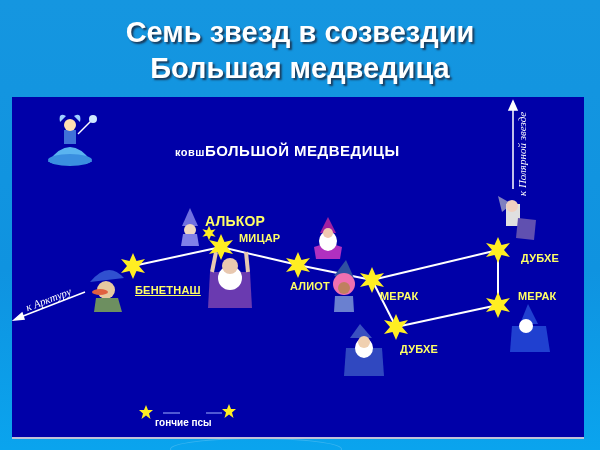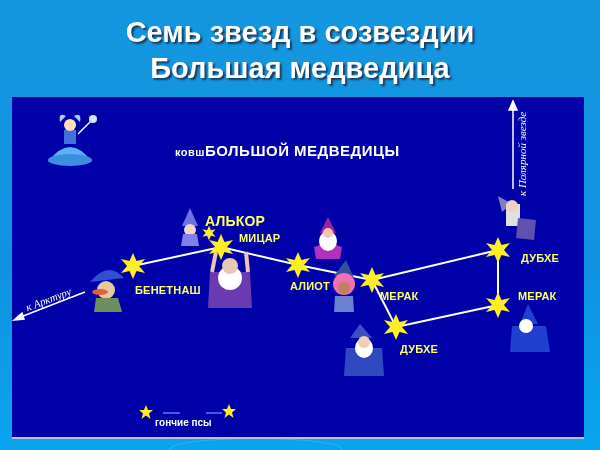--- a/index.html
+++ b/index.html
@@ -185,21 +185,21 @@
   <line x1="206" y1="413" x2="222" y2="413" stroke="#9fb0ff" stroke-width="1"></line>
 </svg>
 
 <div class="heading">
   <span class="small">ковш</span><span>БОЛЬШОЙ МЕДВЕДИЦЫ</span>
 </div>
 
 <div class="dir" style="left:470px; top:140px; transform: rotate(-90deg); transform-origin: left top; left:516px; top:196px;">к Полярной звезде</div>
 <div class="dir" style="left:24px; top:302px; transform: rotate(-21deg); transform-origin: left top;">к Арктуру</div>
 
-<div class="lbl" style="left:135px; top:284px;">БЕНЕТНАШ</div>
+<div class="lbl" style="left:135px; top:284px;text-decoration:underline;">БЕНЕТНАШ</div>
 <div class="lbl small" style="left:205px; top:213px;">АЛЬКОР</div>
 <div class="lbl" style="left:239px; top:232px;">МИЦАР</div>
 <div class="lbl" style="left:290px; top:280px;text-align:center;">АЛИОТ</div>
 <div class="lbl" style="left:380px; top:290px;">МЕРАК</div>
 <div class="lbl" style="left:400px; top:343px;">ДУБХЕ</div>
 <div class="lbl" style="left:521px; top:252px;">ДУБХЕ</div>
 <div class="lbl" style="left:518px; top:290px;">МЕРАК</div>
 
 <div class="hounds">гончие псы</div>
 

